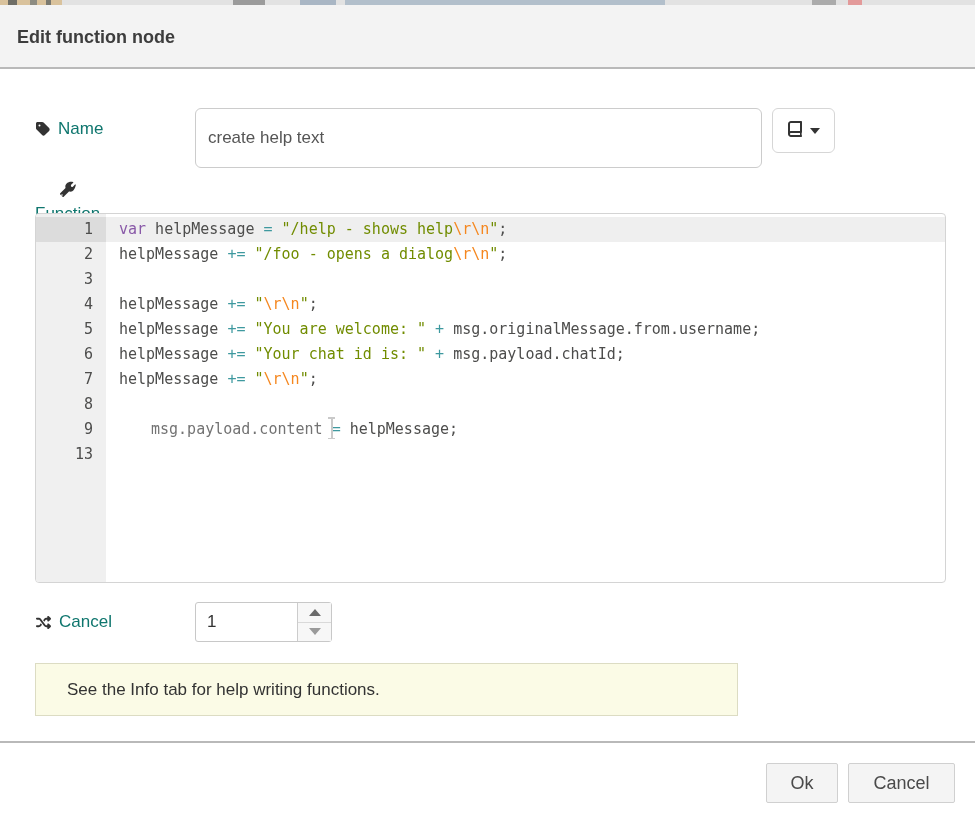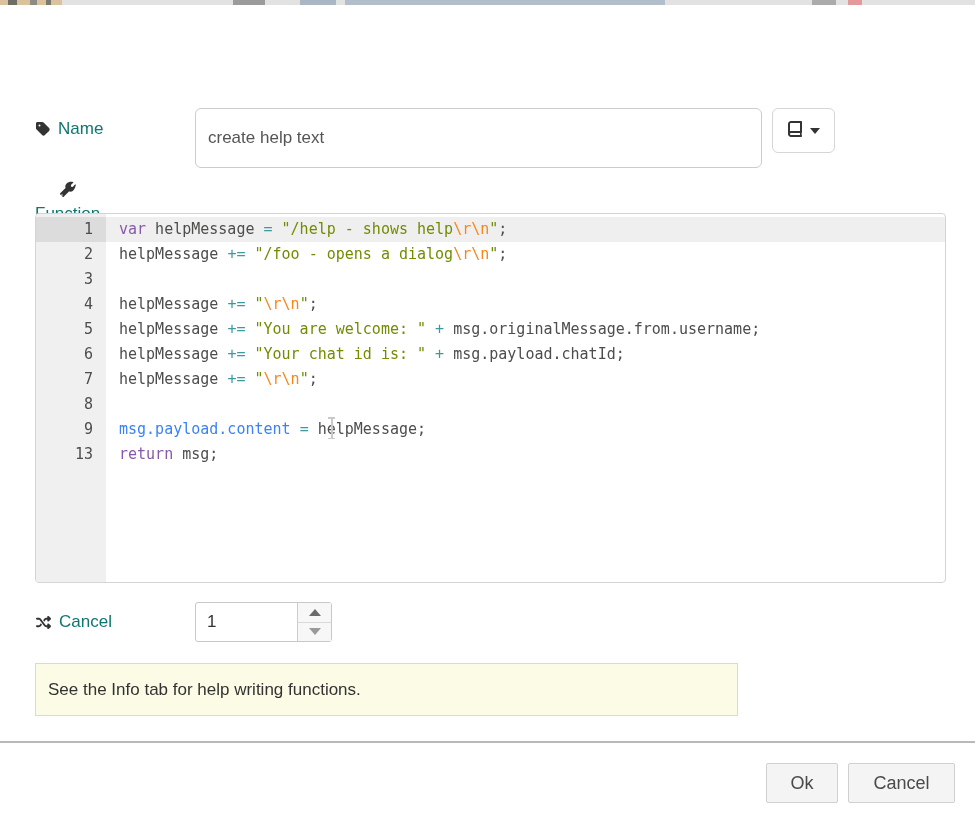--- a/index.html
+++ b/index.html
@@ -56,21 +56,21 @@
               justify-content:center; cursor:pointer; padding:0; }
   .spin-btn.up { border-bottom:1px solid #d9d9d9; }
   .tri-up { width:0; height:0; border-left:6px solid transparent; border-right:6px solid transparent;
             border-bottom:7px solid #6b6b6b; }
   .tri-down { width:0; height:0; border-left:6px solid transparent; border-right:6px solid transparent;
               border-top:7px solid #9a9a9a; }
 
   
   .tip-box { position:absolute; left:35px; top:663px; width:703px; height:53px;
              background:#fbfbe6; border:1px solid #dcdcc3; display:flex; align-items:center;
-             padding-left:12px; font-size:17px; color:#333; }
+             padding-left:31px; font-size:17px; color:#333; }
 
   
   .footer-divider { position:absolute; left:0; top:741px; width:975px; height:2px; background:#b9b9b9; }
   .btn { position:absolute; top:763px; height:40px; background:#f4f4f4; border:1px solid #d0d0d0;
          border-radius:2px; font-size:18px; color:#4a4a4a; font-family:"Liberation Sans", sans-serif;
          cursor:pointer; }
   .btn-ok { left:766px; width:72px; }
   .btn-cancel { left:848px; width:107px; }
 
   .caret-down { width:0; height:0; border-left:5px solid transparent; border-right:5px solid transparent;
@@ -86,20 +86,23 @@
       <div class="blk" style="left: 8px; width: 9px; background: rgb(111, 110, 102);"></div>
       <div class="blk" style="left: 30px; width: 7px; background: rgb(141, 140, 130);"></div>
       <div class="blk" style="left: 46px; width: 5px; background: rgb(122, 121, 112);"></div>
       <div class="blk" style="left: 233px; width: 32px; background: rgb(155, 155, 155);"></div>
       <div class="blk" style="left: 300px; width: 36px; background: rgb(169, 182, 196);"></div>
       <div class="blk" style="left: 345px; width: 320px; background: rgb(178, 191, 203);"></div>
       <div class="blk" style="left: 812px; width: 24px; background: rgb(171, 171, 171);"></div>
       <div class="blk" style="left: 848px; width: 14px; background: rgb(227, 154, 154);"></div>
     </div>
 
+  <div class="dlg-header">
+    <div class="dlg-title">Edit function node</div>
+  </div>
 
   <div class="form-label" style="left:35px; top:119px;">
     <span>
       <svg width="16" height="16" viewBox="0 0 448 512">
           <path fill="#333" d="M0 80V229.5c0 17 6.7 33.3 18.7 45.3l176 176c25 25 65.5 25 90.5 0L418.7 317.3c25-25 25-65.5 0-90.5l-176-176c-12-12-28.3-18.7-45.3-18.7H48C21.5 32 0 53.5 0 80zm112 32a32 32 0 1 1 0 64 32 32 0 1 1 0-64z"></path>
         </svg>
     </span>
     <span>Name</span>
   </div>
   <input class="name-input" type="text" value="create help text" style="">
@@ -139,22 +142,21 @@
           <i></i>
         </span>
     <div class="code-line active"><span style="color: rgb(137, 89, 168);">var</span><span style="color: rgb(77, 77, 76);"> helpMessage </span><span style="color: rgb(62, 153, 159);">=</span><span style="color: rgb(77, 77, 76);"> </span><span style="color: rgb(113, 140, 0);">"/help - shows help</span><span style="color: rgb(245, 135, 31);">\r\n</span><span style="color: rgb(113, 140, 0);">"</span><span style="color: rgb(77, 77, 76);">;</span></div>
         <div class="code-line"><span style="color: rgb(77, 77, 76);">helpMessage </span><span style="color: rgb(62, 153, 159);">+=</span><span style="color: rgb(77, 77, 76);"> </span><span style="color: rgb(113, 140, 0);">"/foo - opens a dialog</span><span style="color: rgb(245, 135, 31);">\r\n</span><span style="color: rgb(113, 140, 0);">"</span><span style="color: rgb(77, 77, 76);">;</span></div>
         <div class="code-line"></div>
         <div class="code-line"><span style="color: rgb(77, 77, 76);">helpMessage </span><span style="color: rgb(62, 153, 159);">+=</span><span style="color: rgb(77, 77, 76);"> </span><span style="color: rgb(113, 140, 0);">"</span><span style="color: rgb(245, 135, 31);">\r\n</span><span style="color: rgb(113, 140, 0);">"</span><span style="color: rgb(77, 77, 76);">;</span></div>
         <div class="code-line"><span style="color: rgb(77, 77, 76);">helpMessage </span><span style="color: rgb(62, 153, 159);">+=</span><span style="color: rgb(77, 77, 76);"> </span><span style="color: rgb(113, 140, 0);">"You are welcome: "</span><span style="color: rgb(77, 77, 76);"> </span><span style="color: rgb(62, 153, 159);">+</span><span style="color: rgb(77, 77, 76);"> msg.originalMessage.from.username;</span></div>
         <div class="code-line"><span style="color: rgb(77, 77, 76);">helpMessage </span><span style="color: rgb(62, 153, 159);">+=</span><span style="color: rgb(77, 77, 76);"> </span><span style="color: rgb(113, 140, 0);">"Your chat id is: "</span><span style="color: rgb(77, 77, 76);"> </span><span style="color: rgb(62, 153, 159);">+</span><span style="color: rgb(77, 77, 76);"> msg.payload.chatId;</span></div>
         <div class="code-line"><span style="color: rgb(77, 77, 76);">helpMessage </span><span style="color: rgb(62, 153, 159);">+=</span><span style="color: rgb(77, 77, 76);"> </span><span style="color: rgb(113, 140, 0);">"</span><span style="color: rgb(245, 135, 31);">\r\n</span><span style="color: rgb(113, 140, 0);">"</span><span style="color: rgb(77, 77, 76);">;</span></div>
         <div class="code-line"></div>
-        <div class="code-line"><span style="color: #3b82f6;">msg.payload.content </span><span style="color: rgb(62, 153, 159);">=</span><span style="color: rgb(77, 77, 76);"> helpMessage;</span></div>
-        <div class="code-line"><span style="color: rgb(137, 89, 168);">return</span><span style="color: rgb(77, 77, 76);"> msg;</span></div>
+        <div class="code-line"><span style="color: #737373; margin-left: 32px;">msg.payload.content </span><span style="color: rgb(62, 153, 159);">=</span><span style="color: rgb(77, 77, 76);"> helpMessage;</span></div>
       </div>
   </div>
 
   <div class="form-label" style="left:35px; top:612px;">
     <span>
       <svg width="17" height="15" viewBox="0 0 512 512">
           <path fill="#333" d="M403.8 34.4c12-5 25.7-2.2 34.9 6.9l64 64c6 6 9.4 14.1 9.4 22.6s-3.4 16.6-9.4 22.6l-64 64c-9.2 9.2-22.9 11.9-34.9 6.9s-19.8-16.6-19.8-29.6V160H352c-10.1 0-19.6 4.7-25.6 12.8L284 229.3 244 176l31.2-41.6C293.3 110.2 321.8 96 352 96h32V64c0-12.9 7.8-24.6 19.8-29.6zM164 282.7L204 336l-31.2 41.6C154.7 401.8 126.2 416 96 416H32c-17.7 0-32-14.3-32-32s14.3-32 32-32h64c10.1 0 19.6-4.7 25.6-12.8L164 282.7zm274.6 188c-9.2 9.2-22.9 11.9-34.9 6.9s-19.8-16.6-19.8-29.6V416h-32c-30.2 0-58.7-14.2-76.8-38.4L121.6 172.8c-6-8.1-15.5-12.8-25.6-12.8H32c-17.7 0-32-14.3-32-32s14.3-32 32-32h64c30.2 0 58.7 14.2 76.8 38.4l153.6 204.8c6 8.1 15.5 12.8 25.6 12.8h32v-32c0-12.9 7.8-24.6 19.8-29.6s25.7-2.2 34.9 6.9l64 64c6 6 9.4 14.1 9.4 22.6s-3.4 16.6-9.4 22.6l-64 64z"></path>
         </svg>
     </span>
     <span>Cancel</span>

